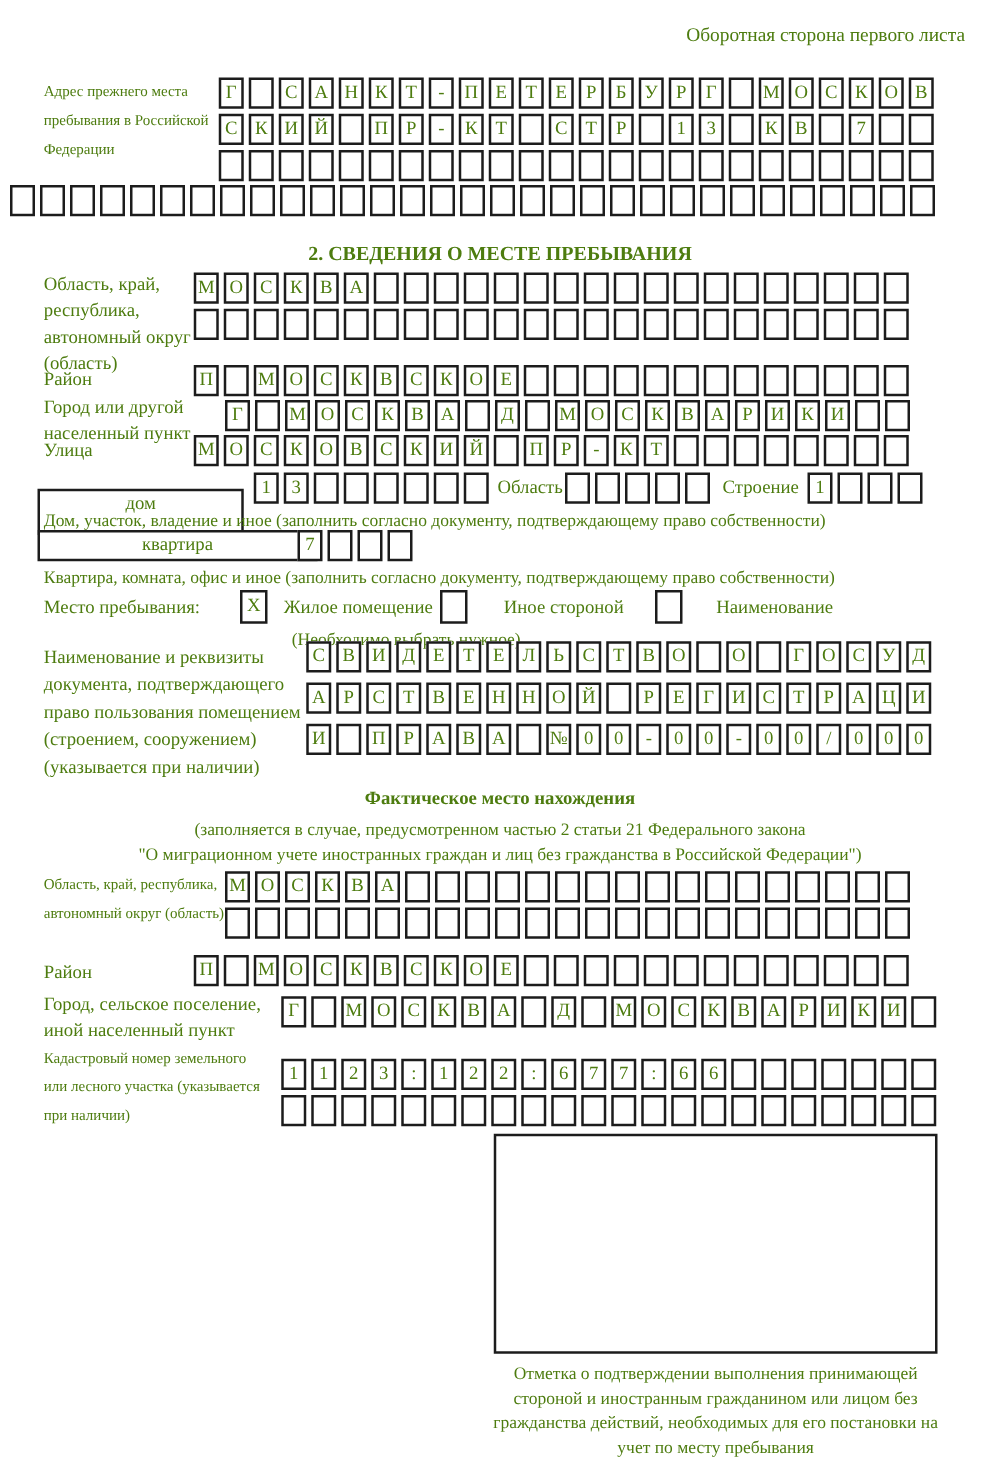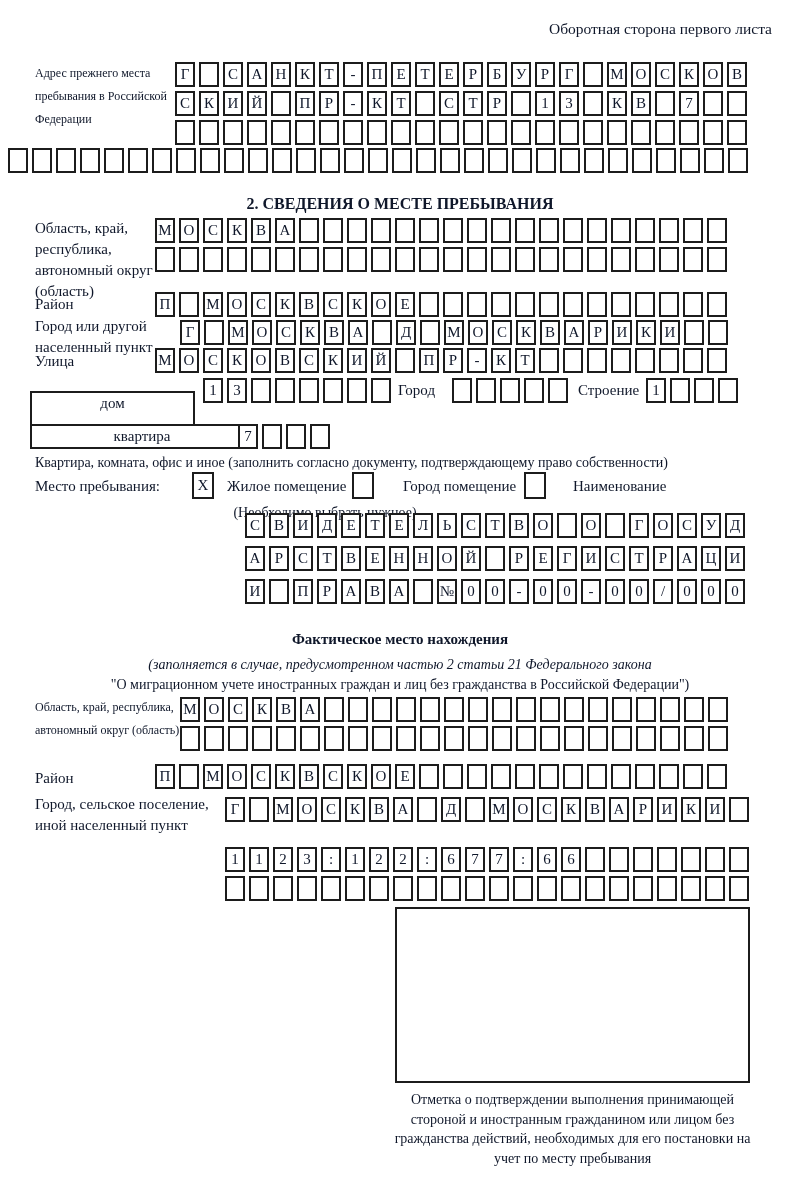--- a/index.html
+++ b/index.html
@@ -1,20 +1,20 @@
 <!DOCTYPE html>
 <html><head>
 <meta charset="utf-8">
 <style>
   html,body{margin:0;padding:0;background:#ffffff;}
   .page{
     position:relative;
     width:800px;height:1180px;
     background:#ffffff;
-    color:#0f172a;
+    color:#4d7c0f;
     font-family:"Liberation Serif", serif;
     overflow:hidden;
   }
   .abs{position:absolute;}
   .lbl{font-size:15px;line-height:21px;}
   .lbl24{font-size:12px;line-height:23px;}
   .cap{font-size:14px;line-height:17px;}
   .center{left:0;width:800px;text-align:center;}
   .cellrow{display:flex;gap:4px;}
   .cell{
@@ -312,54 +312,56 @@
   <div class="abs cellrow" style="top:378px;left:203px;">
       <span class="cell">1</span>
       <span class="cell">3</span>
       <span class="cell"></span>
       <span class="cell"></span>
       <span class="cell"></span>
       <span class="cell"></span>
       <span class="cell"></span>
       <span class="cell"></span>
     </div>
-  <div class="abs lbl" style="top:380px;left:398px;">Город</div>
+  <div class="abs lbl" style="top:380px;left:398px;">Область</div>
   <div class="abs cellrow" style="top:378px;left:452px;">
       <span class="cell"></span>
       <span class="cell"></span>
       <span class="cell"></span>
       <span class="cell"></span>
       <span class="cell"></span>
     </div>
   <div class="abs lbl" style="top:380px;left:578px;">Строение</div>
   <div class="abs cellrow" style="top:378px;left:646px;">
       <span class="cell">1</span>
       <span class="cell"></span>
       <span class="cell"></span>
       <span class="cell"></span>
     </div>
+  <div class="abs cap" style="top:409px;left:35px;">Дом, участок, владение и иное (заполнить согласно документу, подтверждающему право собственности)</div>
 
   <div class="abs widebox" style="top:424px;left:30px;width:224px;height:25px;">квартира</div>
   <div class="abs cellrow" style="top:424px;left:238px;">
       <span class="cell">7</span>
       <span class="cell"></span>
       <span class="cell"></span>
       <span class="cell"></span>
     </div>
   <div class="abs cap" style="top:454px;left:35px;">Квартира, комната, офис и иное (заполнить согласно документу, подтверждающему право собственности)</div>
 
   <div class="abs lbl" style="top:476px;left:35px;">Место пребывания:</div>
   <div class="abs chk" style="top:472px;left:192px;">Х</div>
   <div class="abs lbl" style="top:476px;left:227px;">Жилое помещение</div>
   <div class="abs chk" style="top:472px;left:352px;"></div>
-  <div class="abs lbl" style="top:476px;left:403px;">Город помещение</div>
+  <div class="abs lbl" style="top:476px;left:403px;">Иное стороной</div>
   <div class="abs chk" style="top:472px;left:524px;"></div>
   <div class="abs lbl" style="top:476px;left:573px;">Наименование</div>
   <div class="abs cap" style="top:504px;left:175px;width:300px;text-align:center;">(Необходимо выбрать нужное)</div>
 
+  <div class="abs" style="top:515px;left:35px;width:210px;font-size:15px;line-height:22px;">Наименование и реквизиты документа, подтверждающего право пользования помещением (строением, сооружением) (указывается при наличии)</div>
   <div class="abs cellrow" style="top:513px;left:245px;">
       <span class="cell">С</span>
       <span class="cell">В</span>
       <span class="cell">И</span>
       <span class="cell">Д</span>
       <span class="cell">Е</span>
       <span class="cell">Т</span>
       <span class="cell">Е</span>
       <span class="cell">Л</span>
       <span class="cell">Ь</span>
@@ -417,21 +419,21 @@
       <span class="cell">-</span>
       <span class="cell">0</span>
       <span class="cell">0</span>
       <span class="cell">/</span>
       <span class="cell">0</span>
       <span class="cell">0</span>
       <span class="cell">0</span>
     </div>
 
   <div class="abs center title15" style="top:631px;">Фактическое место нахождения</div>
-  <div class="abs cap center" style="top:656px;font-style:italic;">(заполняется в случае, предусмотренном частью 2 статьи 21 Федерального закона</div>
+  <div class="abs cap center" style="top:656px;">(заполняется в случае, предусмотренном частью 2 статьи 21 Федерального закона</div>
   <div class="abs cap center" style="top:676px;">"О миграционном учете иностранных граждан и лиц без гражданства в Российской Федерации")</div>
 
   <div class="abs lbl24" style="top:696px;left:35px;width:150px;">Область, край, республика, автономный округ (область)</div>
   <div class="abs cellrow" style="top:697px;left:180px;">
       <span class="cell">М</span>
       <span class="cell">О</span>
       <span class="cell">С</span>
       <span class="cell">К</span>
       <span class="cell">В</span>
       <span class="cell">А</span>
@@ -526,20 +528,21 @@
       <span class="cell">К</span>
       <span class="cell">В</span>
       <span class="cell">А</span>
       <span class="cell">Р</span>
       <span class="cell">И</span>
       <span class="cell">К</span>
       <span class="cell">И</span>
       <span class="cell"></span>
     </div>
 
+  <div class="abs lbl24" style="top:835px;left:35px;width:180px;">Кадастровый номер земельного или лесного участка (указывается при наличии)</div>
   <div class="abs cellrow" style="top:847px;left:225px;">
       <span class="cell">1</span>
       <span class="cell">1</span>
       <span class="cell">2</span>
       <span class="cell">3</span>
       <span class="cell">:</span>
       <span class="cell">1</span>
       <span class="cell">2</span>
       <span class="cell">2</span>
       <span class="cell">:</span>

